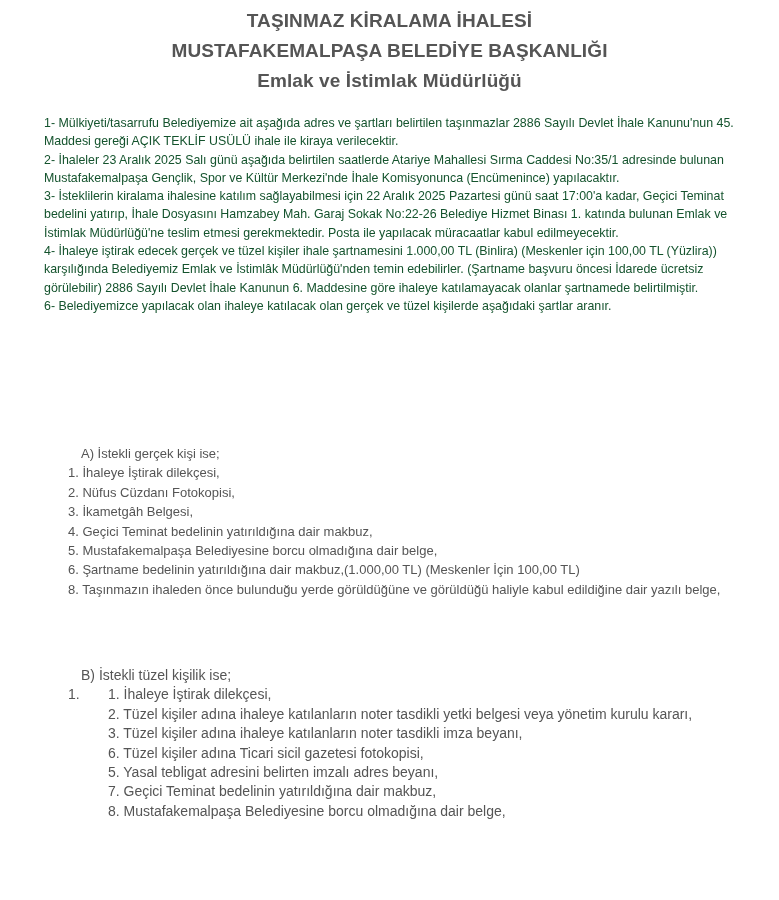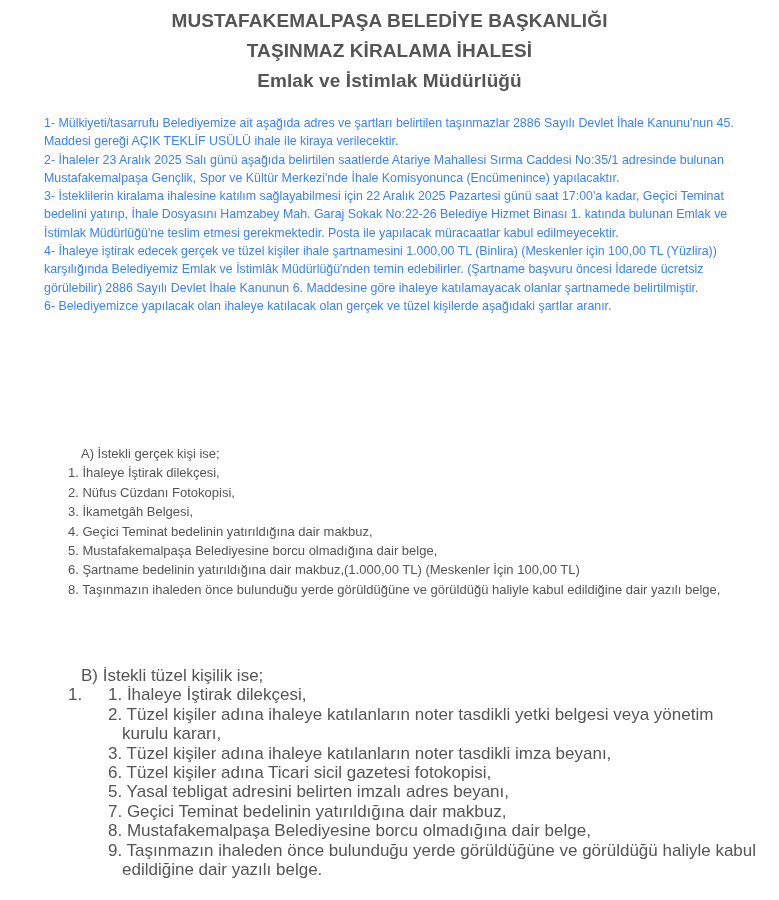--- a/index.html
+++ b/index.html
@@ -32,21 +32,21 @@
       margin: 0;
       letter-spacing: 0.1px;
     }
     .intro {
       position: absolute;
       left: 44px;
       top: 114px;
       width: 720px;
       font-size: 12.4px;
       line-height: 18.3px;
-      color: #3b82f6;
+      color: #14532d;
     }
     .intro p {
       margin: 0;
     }
     .section-a {
       position: absolute;
       left: 68px;
       top: 444px;
       width: 700px;
       font-size: 13px;
@@ -59,21 +59,21 @@
     .section-a ol {
       list-style: none;
       margin: 0;
       padding: 0;
     }
     .section-b {
       position: absolute;
       left: 68px;
       top: 666px;
       width: 700px;
-      font-size: 17px;
+      font-size: 14px;
       line-height: 19.4px;
       color: #555555;
     }
     .section-b .heading {
       padding-left: 13px;
     }
     .section-b .outer {
       display: flex;
     }
     .section-b .outer-num {
@@ -91,22 +91,22 @@
       padding-left: 14px;
       text-indent: -14px;
     }
   </style>
 </head>
 <body>
 
 <div class="page">
 
   <div class="titles">
+    <h1 class="title">TAŞINMAZ KİRALAMA İHALESİ</h1>
     <h1 class="title">MUSTAFAKEMALPAŞA BELEDİYE BAŞKANLIĞI</h1>
-    <h1 class="title">TAŞINMAZ KİRALAMA İHALESİ</h1>
     <h2 class="title">Emlak ve İstimlak Müdürlüğü</h2>
   </div>
 
   <div class="intro">
     <p>1- Mülkiyeti/tasarrufu Belediyemize ait aşağıda adres ve şartları belirtilen taşınmazlar 2886 Sayılı Devlet İhale Kanunu'nun 45. Maddesi gereği AÇIK TEKLİF USÜLÜ ihale ile kiraya verilecektir.</p>
     <p>2- İhaleler 23 Aralık 2025 Salı günü aşağıda belirtilen saatlerde Atariye Mahallesi Sırma Caddesi No:35/1 adresinde bulunan Mustafakemalpaşa Gençlik, Spor ve Kültür Merkezi'nde İhale Komisyonunca (Encümenince) yapılacaktır.</p>
     <p>3- İsteklilerin kiralama ihalesine katılım sağlayabilmesi için 22 Aralık 2025 Pazartesi günü saat 17:00'a kadar, Geçici Teminat bedelini yatırıp, İhale Dosyasını Hamzabey Mah. Garaj Sokak No:22-26 Belediye Hizmet Binası 1. katında bulunan Emlak ve İstimlak Müdürlüğü'ne teslim etmesi gerekmektedir. Posta ile yapılacak müracaatlar kabul edilmeyecektir.</p>
     <p>4- İhaleye iştirak edecek gerçek ve tüzel kişiler ihale şartnamesini 1.000,00 TL (Binlira) (Meskenler için 100,00 TL (Yüzlira)) karşılığında Belediyemiz Emlak ve İstimlâk Müdürlüğü'nden temin edebilirler. (Şartname başvuru öncesi İdarede ücretsiz görülebilir) 2886 Sayılı Devlet İhale Kanunun 6. Maddesine göre ihaleye katılamayacak olanlar şartnamede belirtilmiştir.</p>
     <p>6- Belediyemizce yapılacak olan ihaleye katılacak olan gerçek ve tüzel kişilerde aşağıdaki şartlar aranır.</p>
   </div>
@@ -129,18 +129,17 @@
     <div class="outer">
       <div class="outer-num">1.</div>
       <ol>
         <li>1. İhaleye İştirak dilekçesi,</li>
         <li>2. Tüzel kişiler adına ihaleye katılanların noter tasdikli yetki belgesi veya yönetim kurulu kararı,</li>
         <li>3. Tüzel kişiler adına ihaleye katılanların noter tasdikli imza beyanı,</li>
         <li>6. Tüzel kişiler adına Ticari sicil gazetesi fotokopisi,</li>
         <li>5. Yasal tebligat adresini belirten imzalı adres beyanı,</li>
         <li>7. Geçici Teminat bedelinin yatırıldığına dair makbuz,</li>
         <li>8. Mustafakemalpaşa Belediyesine borcu olmadığına dair belge,</li>
-        <li>9. Taşınmazın ihaleden önce bulunduğu yerde görüldüğüne ve görüldüğü haliyle kabul edildiğine dair yazılı belge.</li>
       </ol>
     </div>
   </div>
 
 </div>
 
 </body></html>

